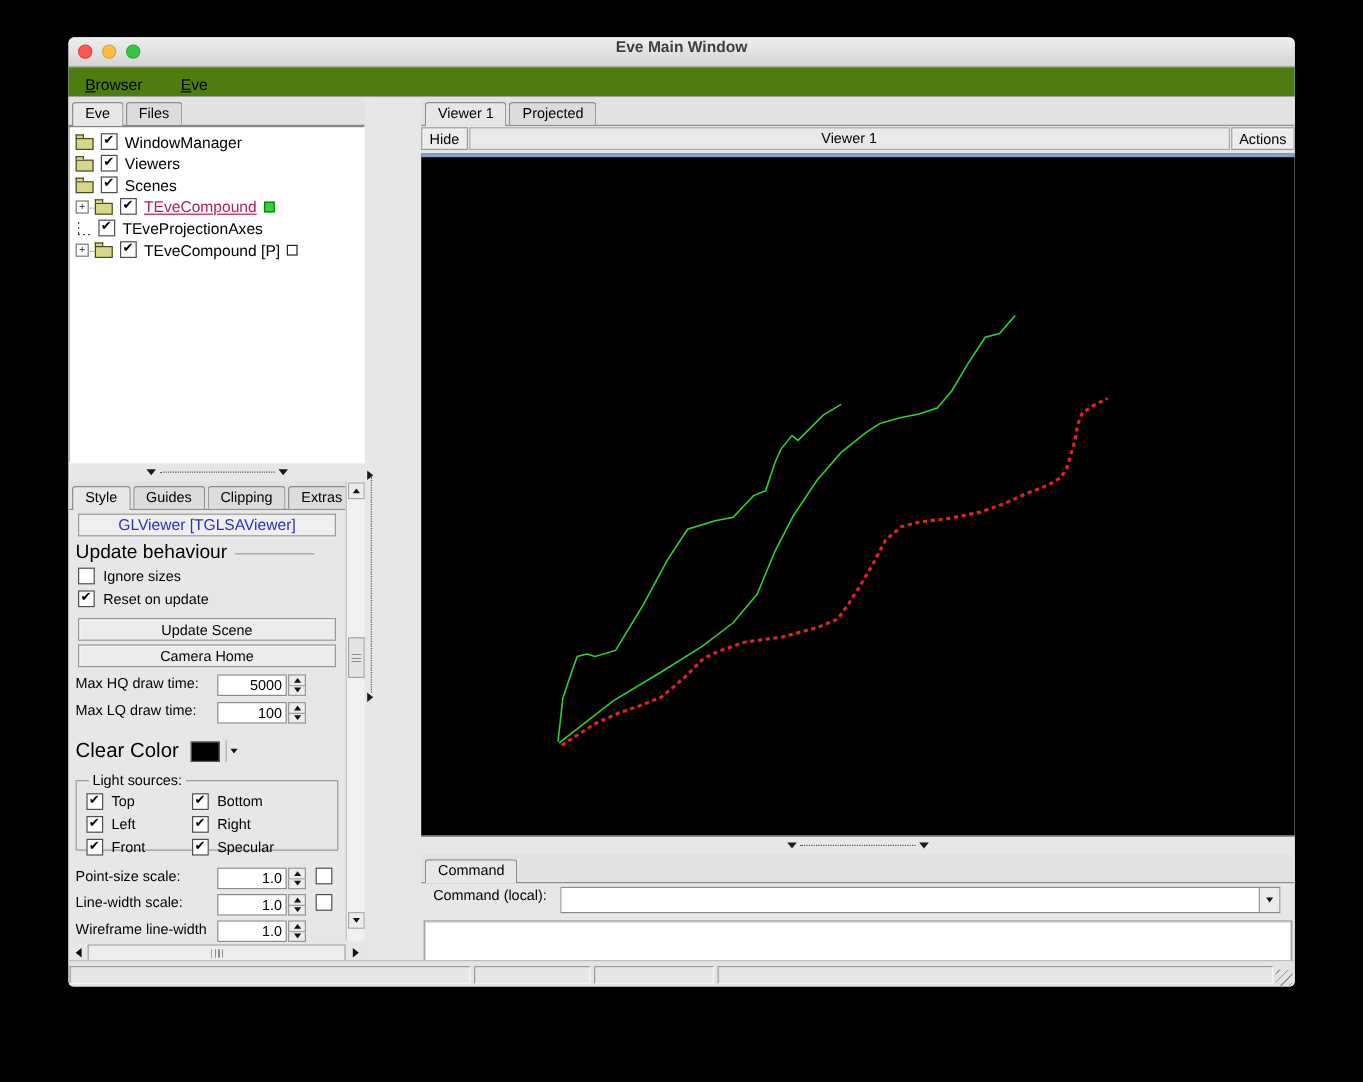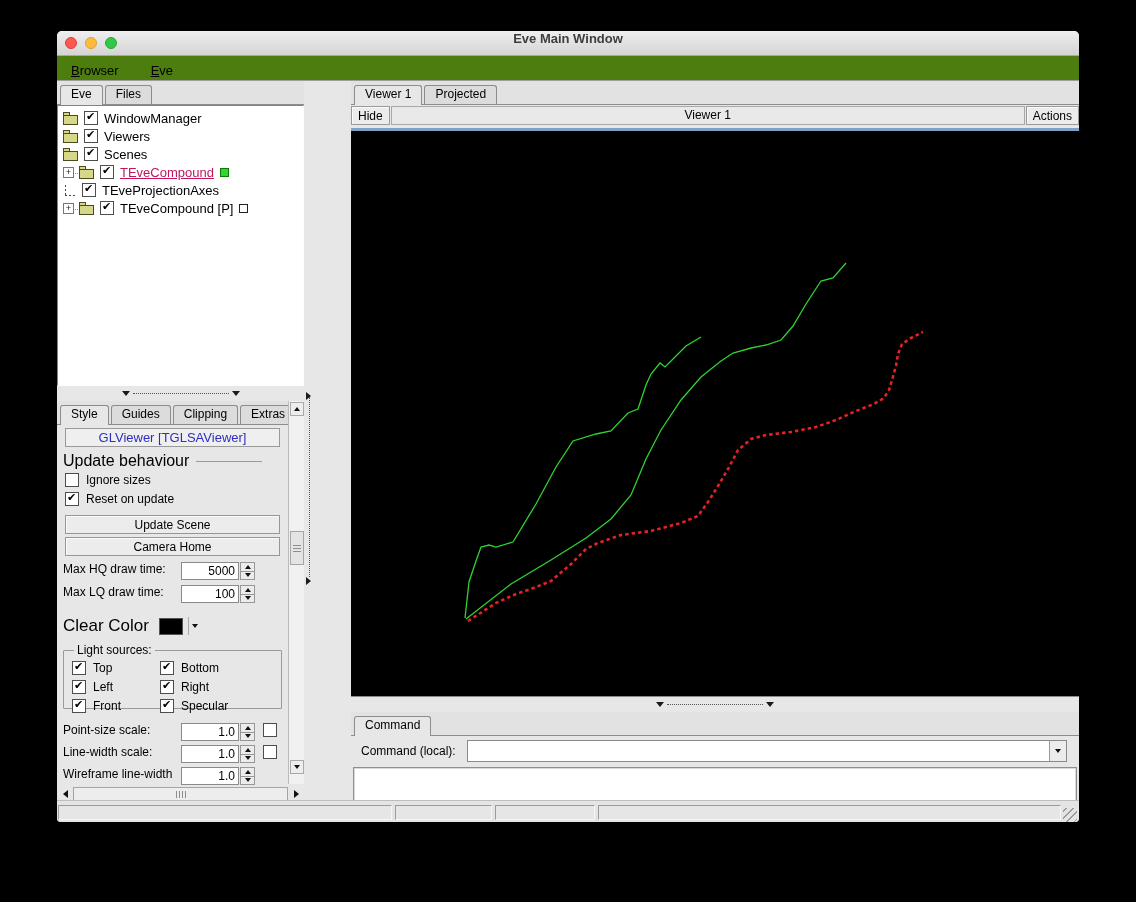--- a/index.html
+++ b/index.html
@@ -123,21 +123,21 @@
   
   .viewer-toolbar{height:20px;flex:0 0 20px;display:flex;margin-top:1px;}
   .tb-btn{height:19px;background:#ececec;border:1px solid #9a9a9a;font-size:12px;font-family:inherit;color:#000;
           padding:0 6px;box-shadow:inset 1px 1px 0 #fafafa;}
   .viewer-title{flex:1;height:17px;background:#e9e9e9;border:1px solid #a8a8a8;margin:0 1px;
                 text-align:center;font-size:12px;line-height:17px;color:#000;}
   .viewport{margin-top:2px;border-top:3px solid #7fa3c6;border-bottom:1px solid #8a8a8a;background:#000;
             height:565px;flex:0 0 565px;}
   .viewport svg{display:block;width:761px;height:565px;}
   .command-panel{display:flex;flex-direction:column;}
-  .cmd-row{display:flex;align-items:center;height:24px;margin-top:3px;}
+  .cmd-row{display:flex;height:24px;margin-top:3px;}
   .cmd-label{margin-left:10px;font-size:12px;width:106px;}
   .combo{flex:1;height:20px;background:#fff;border:1px solid #8a8a8a;display:flex;margin-right:12px;position:relative;}
   .combo input{flex:1;border:none;outline:none;font-size:12px;font-family:inherit;padding:0 4px;background:#fff;}
   .combo-btn{width:16px;background:#ececec;border-left:1px solid #9a9a9a;display:flex;align-items:center;justify-content:center;}
   .cmd-output{height:34px;background:#fff;border:1px solid #8f8f8f;box-shadow:0 0 0 1px #d9d9d9 inset;margin:4px 2px 0 2px;}
   
   .statusbar{height:24px;background:#e4e4e4;border-top:1px solid #bdbdbd;display:flex;align-items:flex-start;
              padding-top:4px;box-sizing:border-box;position:relative;}
   .status-cell{height:15px;border:1px solid;border-color:#9b9b9b #f6f6f6 #f6f6f6 #9b9b9b;margin-left:3px;
                background:#e6e6e6;box-sizing:border-box;}

